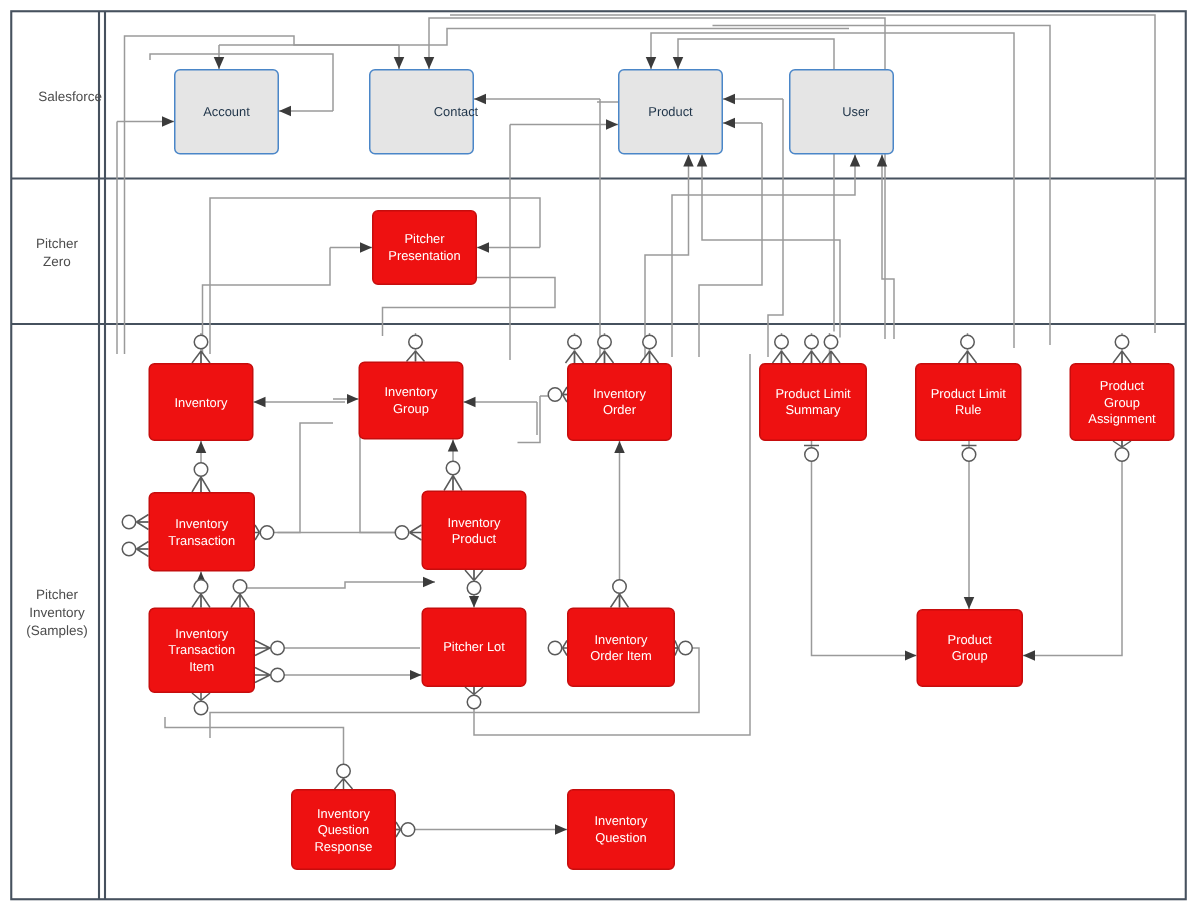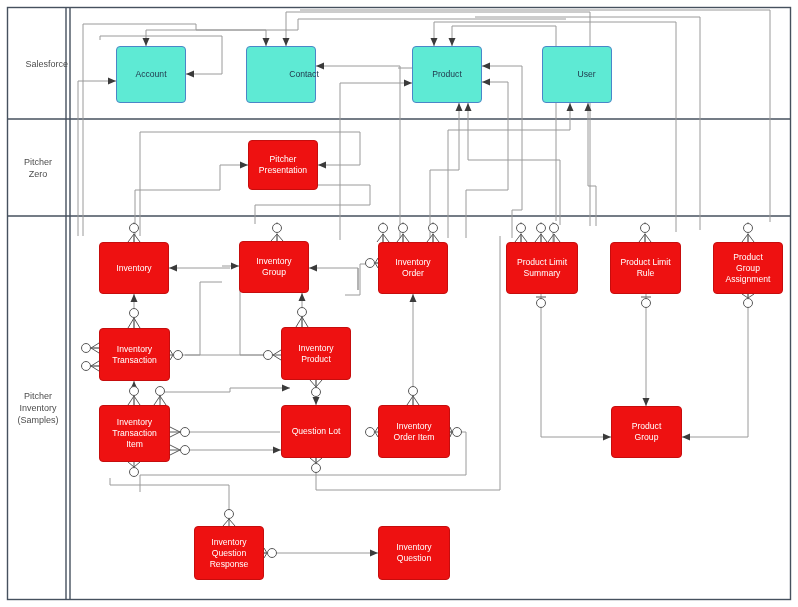--- a/index.html
+++ b/index.html
@@ -6,21 +6,21 @@
   body{width:798px;height:607px;overflow:hidden;
        font-family:"Liberation Sans","DejaVu Sans",sans-serif;}
   #stage{position:relative;width:798px;height:607px;}
   #wires{position:absolute;left:0;top:0;width:798px;height:607px;}
   .lane-label{position:absolute;display:flex;align-items:center;justify-content:center;
               text-align:center;color:#4d4d4d;font-size:9px;line-height:12px;
               width:60px;left:8px;}
   .ent{position:absolute;display:flex;align-items:center;justify-content:center;
        text-align:center;border-radius:4px;box-sizing:border-box;
        font-size:8.6px;line-height:11px;padding:2px;}
-  .ent.sf{background:#5eead4;border:1px solid #4a86c8;color:#1f3449;}
+  .ent.sf{background:#e5e5e5;border:1px solid #4a86c8;color:#1f3449;}
   .ent.pz,.ent.pi{background:#EE1111;border:1px solid #c60d0d;color:#ffffff;}
 </style>
 </head>
 <body>
 
 <div id="stage">
 
   <svg id="wires" viewBox="0 0 798 607" xmlns="http://www.w3.org/2000/svg">
     <defs>
       <marker id="arw" markerWidth="9" markerHeight="9" refX="8" refY="4.5" orient="auto">
@@ -248,21 +248,21 @@
 
   <div class="ent sf" style="left: 116px; top: 46px; width: 70px; height: 57px;">
       <span style="white-space: pre-line;">Account</span>
     </div>
   <div class="ent sf" style="left: 246px; top: 46px; width: 70px; height: 57px; padding-left: 48px;">
       <span style="white-space: pre-line;">Contact</span>
     </div>
   <div class="ent sf" style="left: 412px; top: 46px; width: 70px; height: 57px;">
       <span style="white-space: pre-line;">Product</span>
     </div>
-  <div class="ent sf" style="left: 542px; top: 46px; width: 70px; height: 57px; padding-left: 21px;">
+  <div class="ent sf" style="left: 526px; top: 46px; width: 70px; height: 57px; padding-left: 21px;">
       <span style="white-space: pre-line;">User</span>
     </div>
 
   <div class="ent pz" style="left: 248px; top: 140px; width: 70px; height: 50px;">
       <span style="white-space: pre-line;">Pitcher
 Presentation</span>
     </div>
 
   <div class="ent pi" style="left: 99px; top: 242px; width: 70px; height: 52px;">
       <span style="white-space: pre-line;">Inventory</span>
@@ -297,21 +297,21 @@
       <span style="white-space: pre-line;">Inventory
 Product</span>
     </div>
 
   <div class="ent pi" style="left: 99px; top: 405px; width: 71px; height: 57px;">
       <span style="white-space: pre-line;">Inventory
 Transaction
 Item</span>
     </div>
   <div class="ent pi" style="left: 281px; top: 405px; width: 70px; height: 53px;">
-      <span style="white-space: pre-line;">Question Lot</span>
+      <span style="white-space: pre-line;">Pitcher Lot</span>
     </div>
   <div class="ent pi" style="left: 378px; top: 405px; width: 72px; height: 53px;">
       <span style="white-space: pre-line;">Inventory
 Order Item</span>
     </div>
   <div class="ent pi" style="left: 611px; top: 406px; width: 71px; height: 52px;">
       <span style="white-space: pre-line;">Product
 Group</span>
     </div>
 

